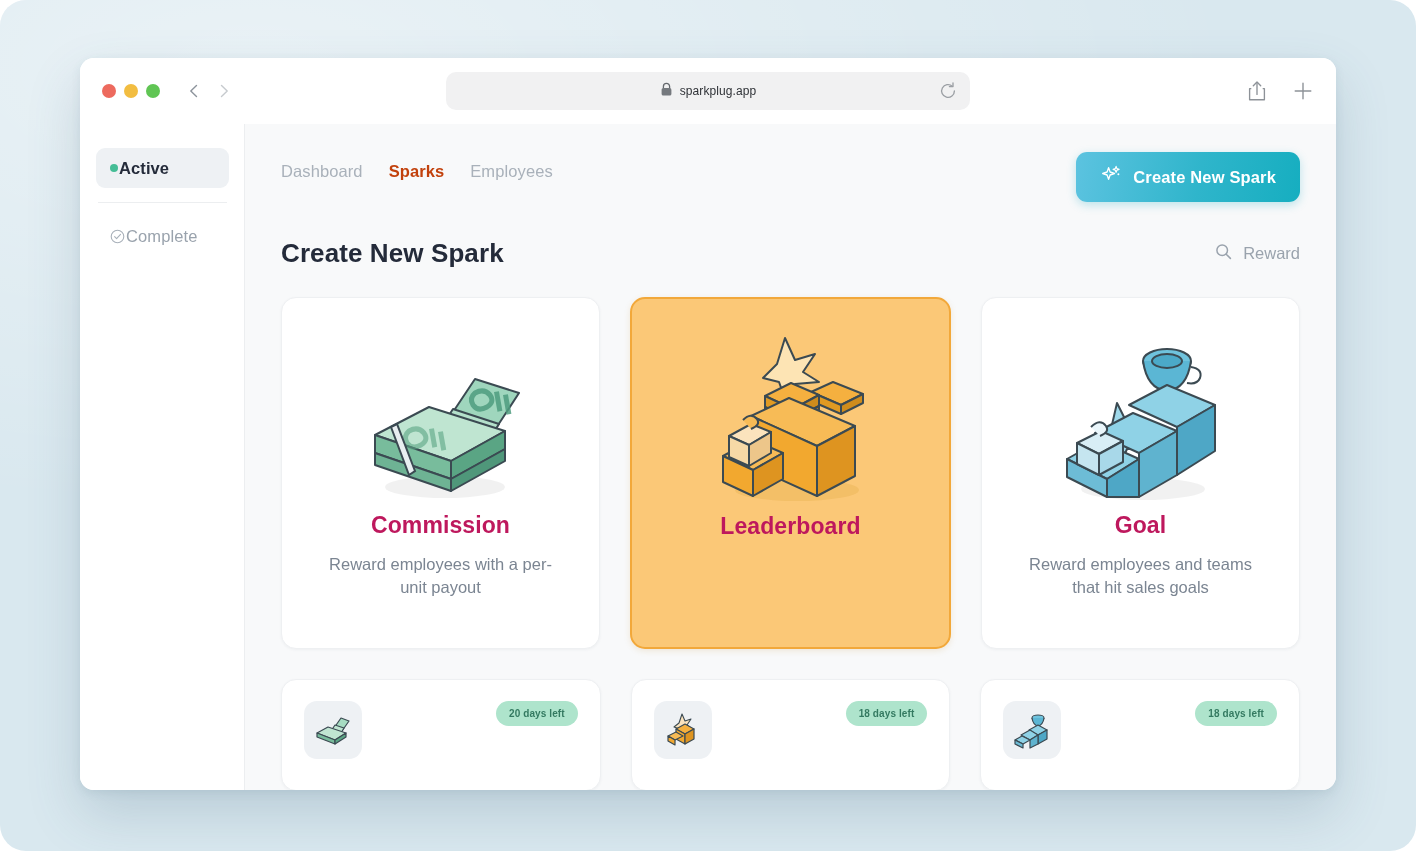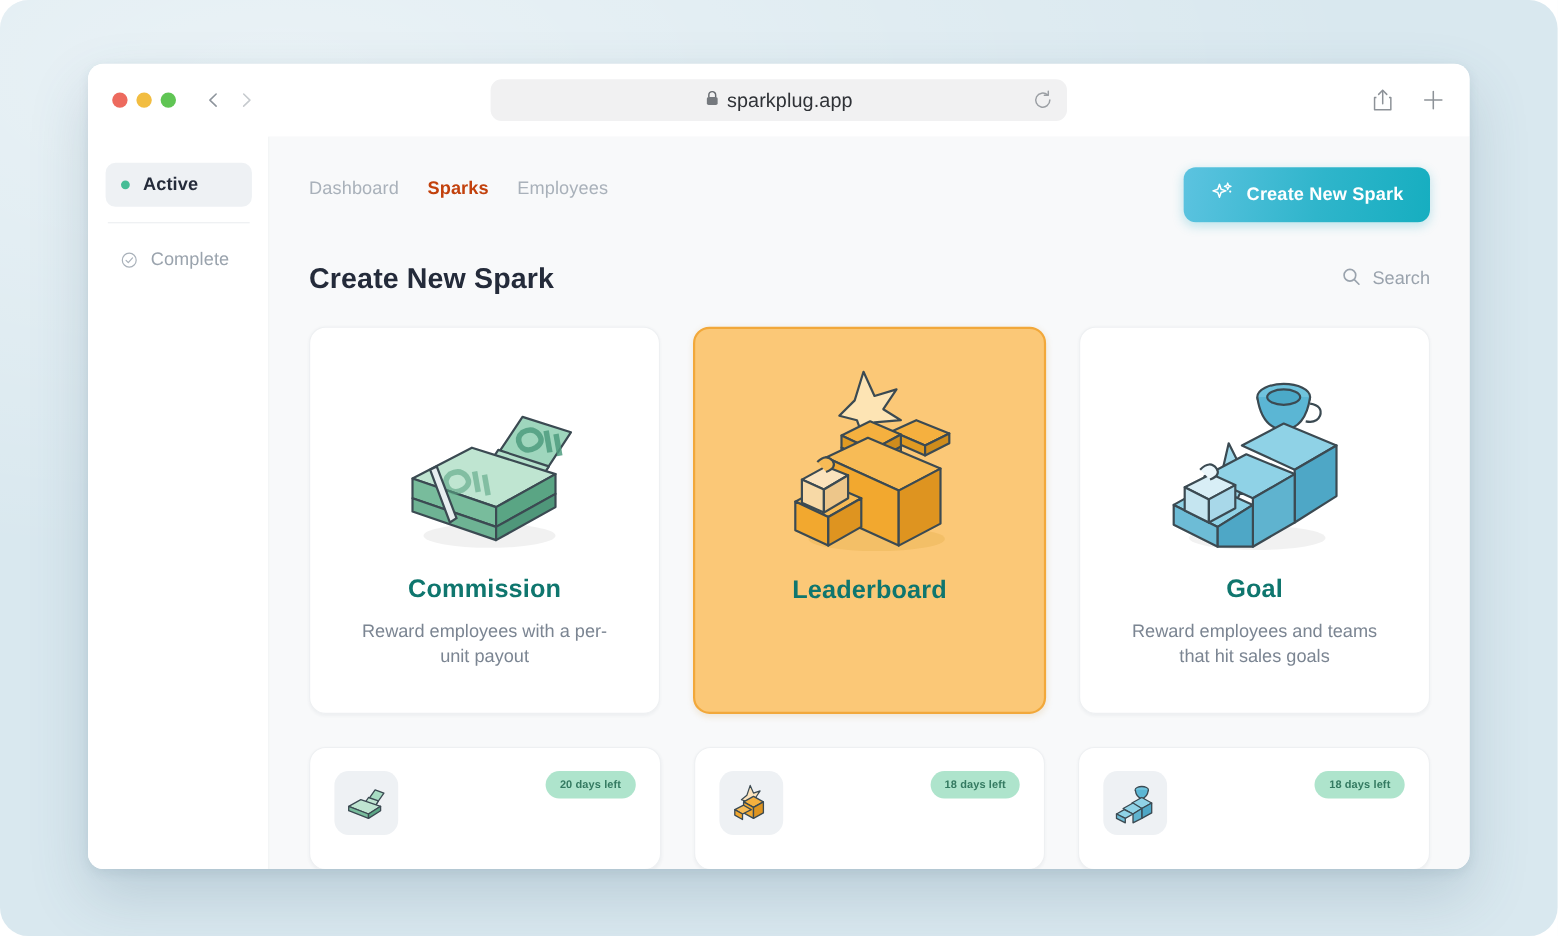--- a/index.html
+++ b/index.html
@@ -63,21 +63,21 @@
   .urlbar {
     pointer-events: auto;
     width: 524px; height: 38px;
     background: #f1f1f2;
     border-radius: 10px;
     display: flex; align-items: center; justify-content: center;
     position: relative;
   }
   .urlbar .lockurl {
     display:flex; align-items:center; gap:7px;
-    font-size: 18px; color: #2f3237; letter-spacing:.1px;
+    font-size: 12px; color: #2f3237; letter-spacing:.1px;
   }
   .reload {
     position: absolute; right: 12px; top: 50%; transform: translateY(-50%);
     width: 20px; height: 20px;
   }
   .tbright {
     margin-left: auto; display: flex; align-items: center; gap: 24px;
     padding-right: 4px;
   }
   .tbicon { width: 22px; height: 22px; display:flex; align-items:center; justify-content:center; }
@@ -86,21 +86,21 @@
   .content { flex: 1; display: flex; min-height: 0; }
 
   
   .sidebar {
     width: 165px; flex: 0 0 165px;
     background: #ffffff;
     border-right: 1px solid #eceef0;
     padding: 24px 15px 0 16px;
   }
   .side-item {
-    display: flex; align-items: center; gap: 12px;
+    display: flex; align-items: center; gap: 1px;
     height: 40px; padding: 0 14px;
     border-radius: 9px;
     font-size: 16.5px; color: #9aa3ad;
     letter-spacing: .1px;
   }
   .side-item.active { background: #eef1f4; color: #242b3a; font-weight: 700; }
   .bullet { width: 8px; height: 8px; border-radius: 50%; flex:0 0 8px;}
   .bullet.green  { background: #45bd96; }
   .bullet.orange { background: #eb9b22; }
   .side-ico { width: 15px; height: 15px; flex:0 0 15px; display:flex; align-items:center; justify-content:center;}
@@ -150,22 +150,22 @@
     box-shadow: 0 1px 3px rgba(40,60,80,.05);
   }
   .card.selected {
     background: #fbc877;
     border: 2px solid #f2a83a;
     box-shadow: 0 2px 6px rgba(190,130,30,.15);
   }
   .illus { height: 196px; display:flex; align-items:center; justify-content:center; }
   .illus svg { display:block; }
   .card-title {
-    font-size: 23px; font-weight: 700; color: #0f766e;
-    margin-top: 10px; letter-spacing: .1px;
+    font-size: 23px; font-weight: 700; color: #be185d;
+    margin-top: 0; letter-spacing: .1px;
   }
   .card-desc {
     margin-top: 14px; text-align: center;
     font-size: 16.5px; line-height: 1.42; color: #7b8592;
     max-width: 230px;
   }
   .card.selected .card-desc { color: #7a7366; }
 
   
   .cards2 { display: flex; gap: 30px; margin-top: 30px; }
@@ -300,21 +300,21 @@
 
       <div class="titlerow">
         <div class="pagetitle">Create New Spark</div>
         <div class="searchbox">
           <span>
             <svg width="17" height="17" viewBox="0 0 17 17">
               <circle cx="7.2" cy="7.2" r="5.3" fill="none" stroke="#9aa3ad" stroke-width="1.5"></circle>
               <path d="M11.2 11.2 L15.4 15.4" fill="none" stroke="#9aa3ad" stroke-width="1.5" stroke-linecap="round"></path>
             </svg>
           </span>
-          <span>Search</span>
+          <span>Reward</span>
         </div>
       </div>
 
       <div class="cards">
 
         <div class="card">
           <div class="illus">
             <svg width="168" height="190" viewBox="0 0 168 190">
               <ellipse cx="88" cy="168" rx="60" ry="11" fill="#000" opacity="0.055"></ellipse>
 

